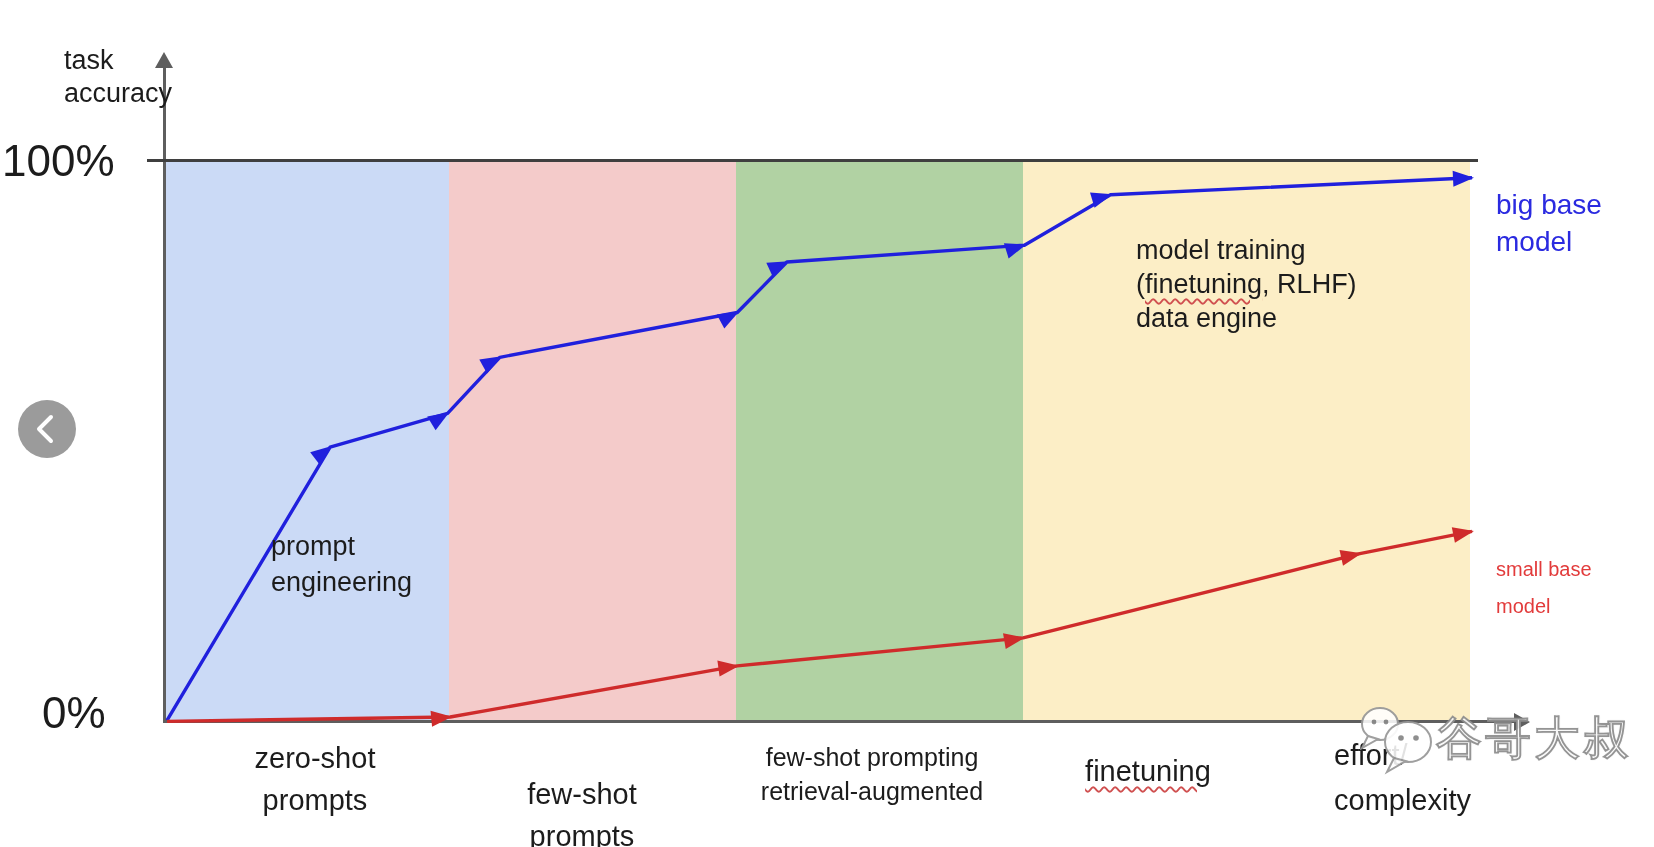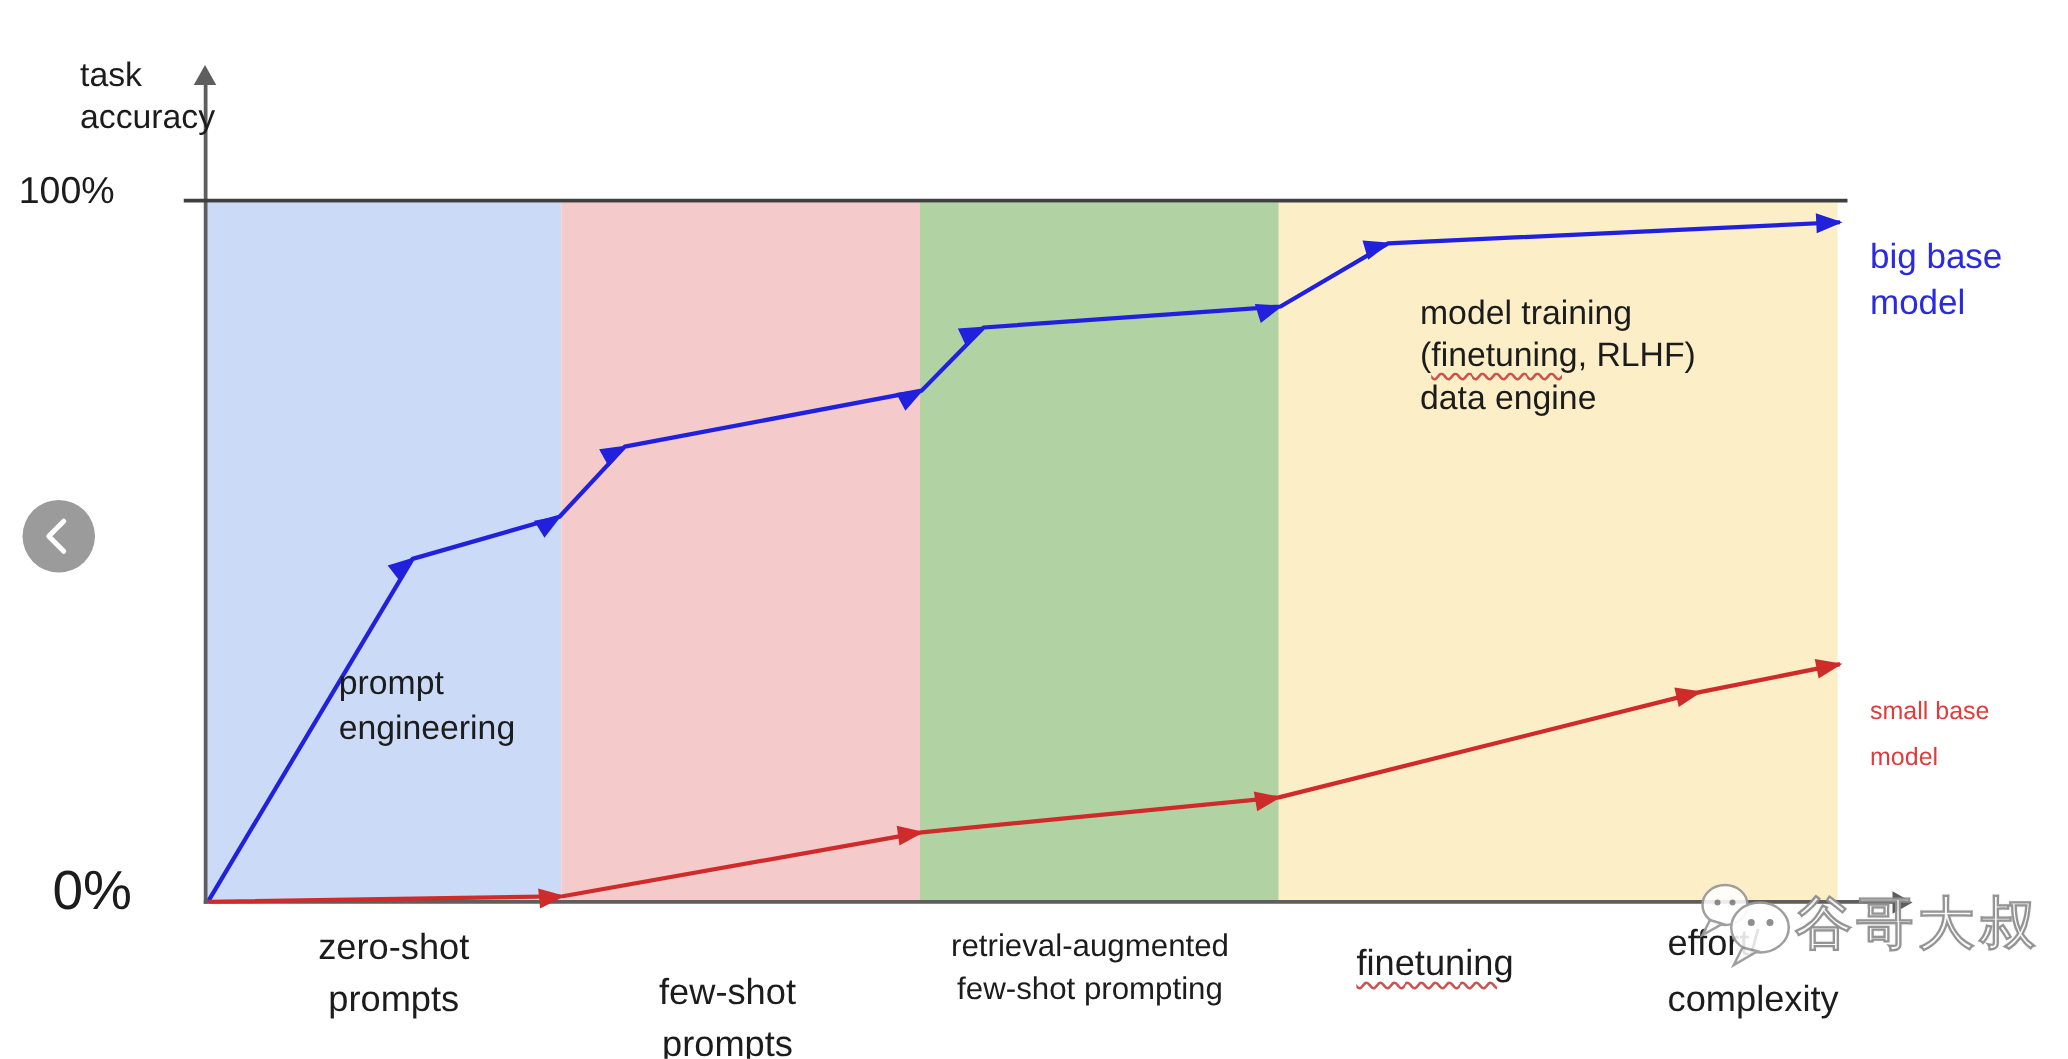--- a/index.html
+++ b/index.html
@@ -15,21 +15,21 @@
   .band{position:absolute;top:162px;height:559px;}
   #y-axis{left:163px;top:58px;width:3px;height:665px;background:#5e5e5e;z-index:2;}
   #y-arrow{left:155px;top:52px;width:0;height:0;border-left:9px solid transparent;border-right:9px solid transparent;border-bottom:16px solid #5e5e5e;z-index:2;}
   #x-axis{left:163px;top:720px;width:1353px;height:3px;background:#5e5e5e;z-index:2;}
   #x-arrow{left:1514px;top:713px;width:0;height:0;border-top:9px solid transparent;border-bottom:9px solid transparent;border-left:16px solid #5e5e5e;z-index:2;}
   #line-100{left:147px;top:159px;width:1331px;height:3px;background:#3f3f3f;z-index:2;}
   #plot-svg{left:0;top:0;z-index:3;pointer-events:none;}
   
   .lbl{position:absolute;z-index:4;}
   #ylabel{left:24px;top:44px;font-size:27px;line-height:33px;margin-left:40px;}
-  #tick-100{left:15px;top:136px;font-size:30px;}
+  #tick-100{left:2px;top:136px;font-size:44px;}
   #tick-0{left:42px;top:688px;font-size:44px;}
   .xlab{font-size:29px;line-height:42px;text-align:center;}
   #xlab-0{left:215px;top:737px;width:200px;}
   #xlab-1{left:482px;top:773px;width:200px;}
   #xlab-2{left:710px;top:740px;width:324px;font-size:25px;line-height:34px;}
   #xlab-3{left:1048px;top:750px;width:200px;}
   #xlab-4{left:1334px;top:733px;width:220px;text-align:left;line-height:45px;}
   .wavy{text-decoration:underline;text-decoration-style:wavy;text-decoration-color:#d05050;text-decoration-thickness:2px;text-underline-offset:5px;}
   #ann-prompt{left:271px;top:528px;font-size:27px;line-height:36px;}
   #ann-training{left:1136px;top:233px;font-size:27px;line-height:34px;}
@@ -80,22 +80,22 @@
 
 <div class="lbl xlab" id="xlab-0">
   <div>zero-shot</div>
   <div>prompts</div>
 </div>
 <div class="lbl xlab" id="xlab-1">
   <div>few-shot</div>
   <div>prompts</div>
 </div>
 <div class="lbl xlab" id="xlab-2">
+  <div>few-shot prompting</div>
   <div>retrieval-augmented</div>
-  <div>few-shot prompting</div>
 </div>
 <div class="lbl xlab" id="xlab-3">
   <span class="wavy">finetuning</span>
 </div>
 <div class="lbl xlab" id="xlab-4">
   <div>effort/</div>
   <div>complexity</div>
 </div>
 
 <div class="lbl" id="ann-prompt">

